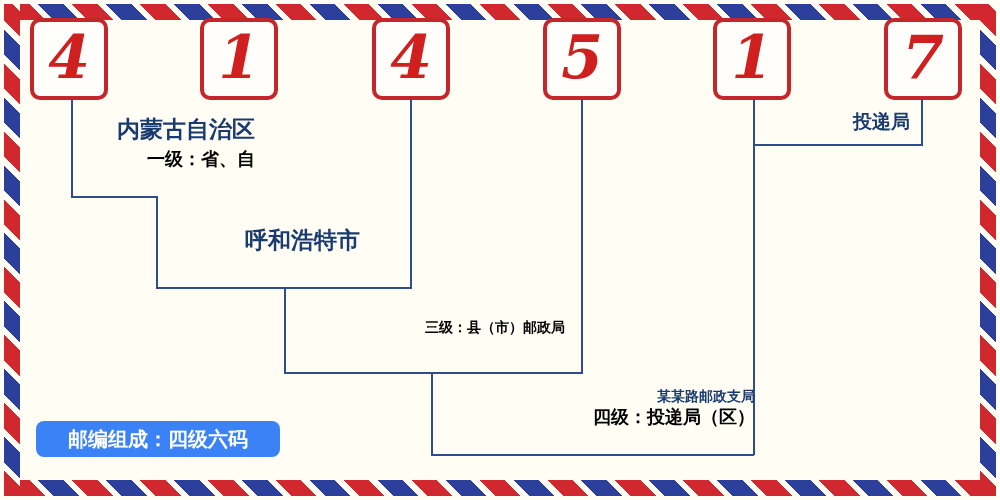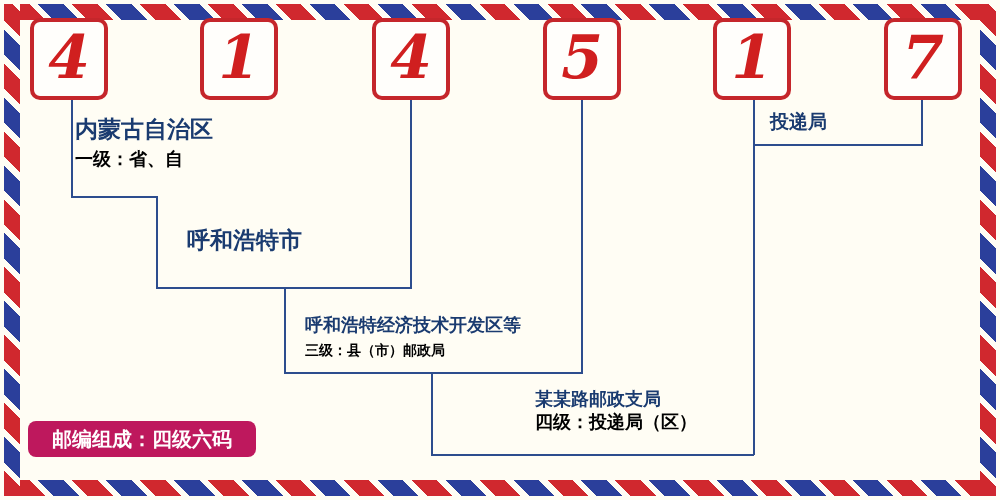--- a/index.html
+++ b/index.html
@@ -64,61 +64,61 @@
     font-style: italic;
     font-weight: 700;
     font-size: 60px;
     line-height: 1;
     color: #d01f1f;
     transform: translateY(-2px);
   }
 
   .label {
     position: absolute;
-    text-align: left;
+    text-align: right;
     line-height: 1.25;
   }
   .label .title {
     color: #1a3b70;
     font-weight: bold;
   }
   .label .sub {
     color: #000000;
     font-weight: bold;
   }
   .label .sub span { display: block; }
 
   .l1 { left: 75px;  top: 115px; width: 180px; }
   .l1 .title { font-size: 23px; }
   .l1 .sub   { font-size: 18px; margin-top: 4px; }
 
-  .l2 { left: 187px; top: 226px; width: 180px; }
+  .l2 { left: 180px; top: 226px; width: 180px; }
   .l2 .title { font-size: 23px; }
   .l2 .sub   { font-size: 18px; margin-top: 4px; }
 
   .l3 { left: 305px; top: 314px; width: 260px; }
   .l3 .title { font-size: 18px; }
   .l3 .sub   { font-size: 14px; margin-top: 5px; }
 
   .l4 { left: 535px; top: 388px; width: 220px; }
-  .l4 .title { font-size: 18px; }
+  .l4 .title { font-size: 14px; }
   .l4 .sub   { font-size: 18px; }
 
   .l5 { left: 770px; top: 110px; width: 140px; }
   .l5 .title { font-size: 19px; }
 
   .badge {
     position: absolute;
-    left: 28px;
+    left: 36px;
     top: 421px;
-    background: #be185d;
+    background: #3b82f6;
     color: #ffffff;
     font-size: 20px;
     font-weight: bold;
-    padding: 6px 24px;
+    padding: 6px 32px;
     border-radius: 8px;
     line-height: 1.2;
   }
 </style>
 </head>
 <body>
 
 <div class="envelope">
 
   <div class="edge edge-h edge-top"></div>
@@ -160,21 +160,20 @@
     <div class="sub">
       <span>一级：省、自</span>
     </div>
   </div>
 
   <div class="label l2">
     <div class="title">呼和浩特市</div>
   </div>
 
   <div class="label l3">
-    <div class="title">呼和浩特经济技术开发区等</div>
     <div class="sub">
       <span>三级：县（市）邮政局</span>
     </div>
   </div>
 
   <div class="label l4">
     <div class="title">某某路邮政支局</div>
     <div class="sub">
       <span>四级：投递局（区）</span>
     </div>

